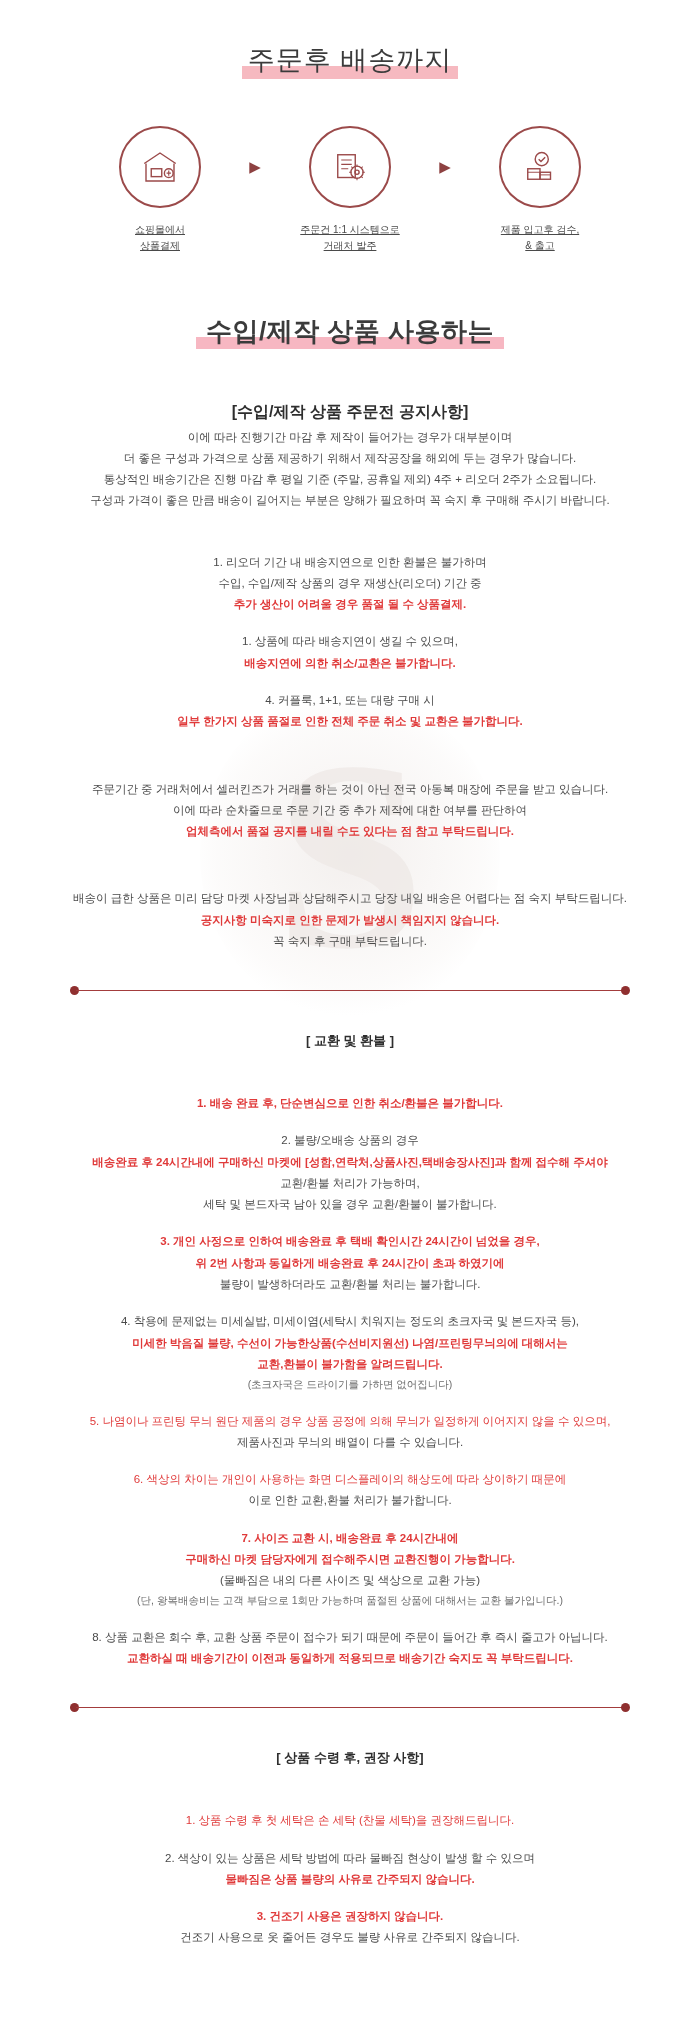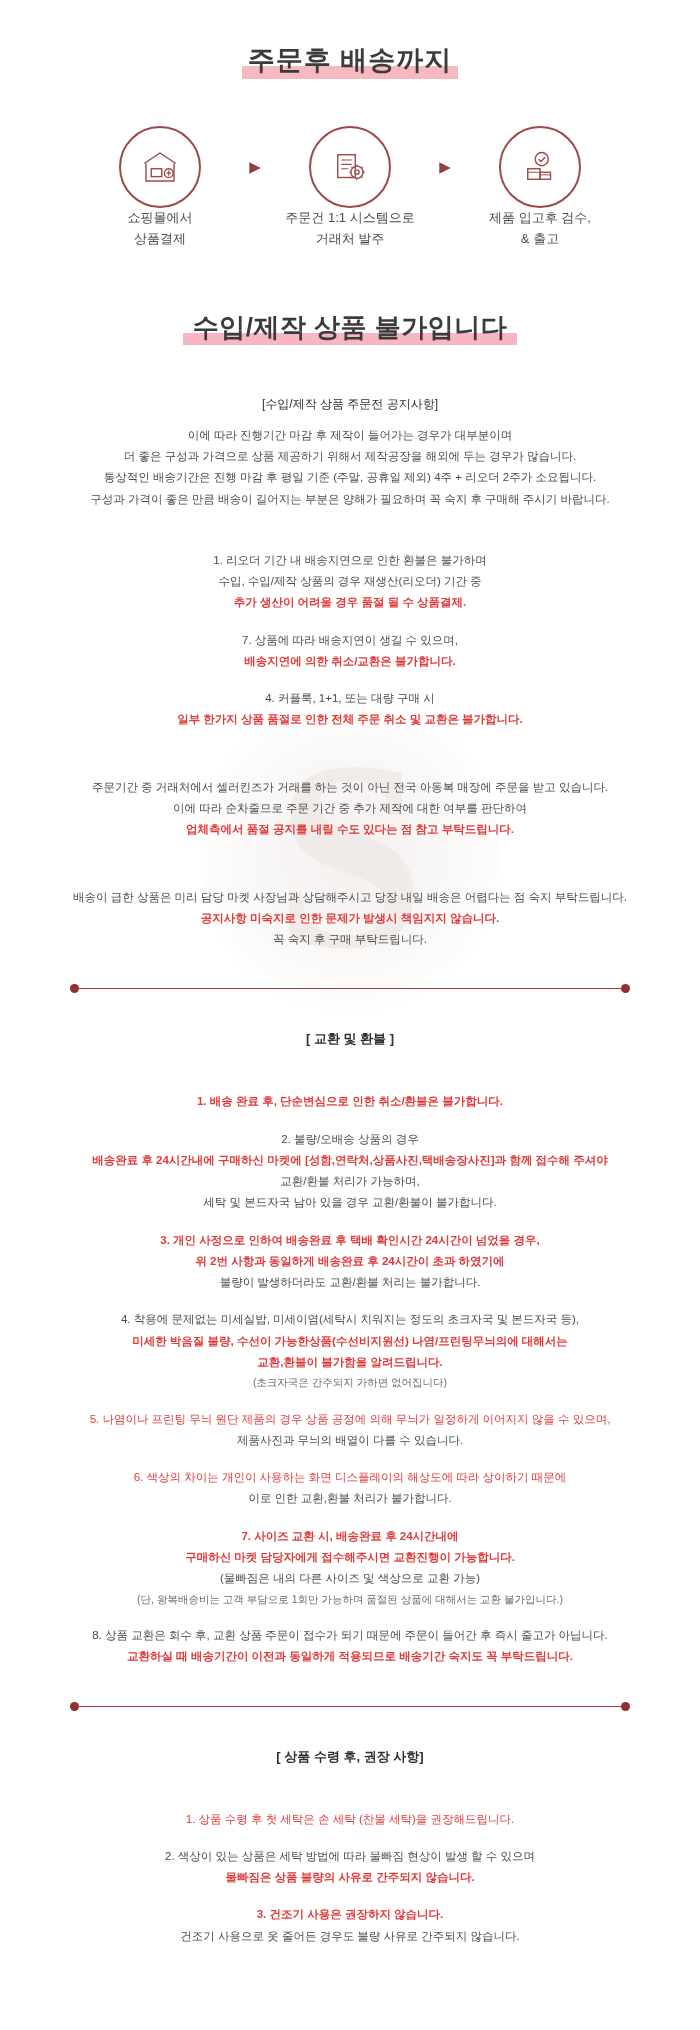--- a/index.html
+++ b/index.html
@@ -54,21 +54,21 @@
 
   
   .top-title-wrap {
     padding-top: 42px;
     text-align: center;
   }
   .top-title {
     display: inline-block;
     position: relative;
     font-size: 27px;
-    font-weight: bold;
+    font-weight: normal;
     color: #3b3b3b;
     letter-spacing: 1px;
     padding: 0 6px 2px 6px;
   }
   .top-title .hl {
     position: absolute;
     left: 0;
     right: 0;
     bottom: 1px;
     height: 13px;
@@ -93,23 +93,25 @@
     margin: 0 auto;
     border: 2px solid #9b4a4a;
     border-radius: 50%;
     display: flex;
     align-items: center;
     justify-content: center;
     background: #ffffff;
   }
   .step-circle svg { display:block; }
   .step-label {
-    font-size: 13px;
+    margin-top: 14px;
+    font-size: 10px;
     line-height: 1.6;
     color: #4a4a4a;
+    text-decoration: underline;
   }
   .step-arrow {
     width: 40px;
     padding-top: 32px;
     text-align: center;
     color: #8d4141;
     font-size: 15px;
   }
 
   
@@ -139,24 +141,23 @@
   
   .block {
     text-align: center;
     font-size: 11.5px;
     line-height: 1.85;
     color: #4a4a4a;
   }
   .block.mt-big { margin-top: 46px; }
   .block.mt-mid { margin-top: 40px; }
   .b-head {
-    font-weight: normal;
+    font-weight: bold;
     color: #2e2e2e;
-    font-size: 12px;
-    margin-bottom: 10px;
+    font-size: 16px;
   }
   .red { color: #e03a3a; }
   .red-b { color: #e03a3a; font-weight: bold; }
   .gray { color: #6d6d6d; }
   .small { font-size: 10.5px; }
 
   
   .divider {
     margin: 34px auto;
     width: 560px;
@@ -272,42 +273,42 @@
           <span style="white-space: pre-line;">제품 입고후 검수,
 &amp; 출고</span>
         </div>
       </div>
 
     </div>
 
     <div class="section-title-wrap">
       <div class="section-title">
         <span class="hl"></span>
-        <span>수입/제작 상품 불가입니다</span>
+        <span>수입/제작 상품 사용하는</span>
       </div>
     </div>
 
     <div class="block mt-big">
       <div class="b-head">[수입/제작 상품 주문전 공지사항]</div>
       <div>
         <div>이에 따라 진행기간 마감 후 제작이 들어가는 경우가 대부분이며</div>
         <div>더 좋은 구성과 가격으로 상품 제공하기 위해서 제작공장을 해외에 두는 경우가 많습니다.</div>
         <div>통상적인 배송기간은 진행 마감 후 평일 기준 (주말, 공휴일 제외) 4주 + 리오더 2주가 소요됩니다.</div>
         <div>구성과 가격이 좋은 만큼 배송이 길어지는 부분은 양해가 필요하며 꼭 숙지 후 구매해 주시기 바랍니다.</div>
       </div>
     </div>
 
     <div class="block mt-mid">
       <div class="item">
         <div>1. 리오더 기간 내 배송지연으로 인한 환불은 불가하며</div>
         <div>수입, 수입/제작 상품의 경우 재생산(리오더) 기간 중</div>
         <div class="red-b">추가 생산이 어려울 경우 품절 될 수 상품결제.</div>
       </div>
       <div class="item">
-        <div>7. 상품에 따라 배송지연이 생길 수 있으며,</div>
+        <div>1. 상품에 따라 배송지연이 생길 수 있으며,</div>
         <div class="red-b">배송지연에 의한 취소/교환은 불가합니다.</div>
       </div>
       <div class="item">
         <div>4. 커플룩, 1+1, 또는 대량 구매 시</div>
         <div class="red-b">일부 한가지 상품 품절로 인한 전체 주문 취소 및 교환은 불가합니다.</div>
       </div>
     </div>
 
     <div class="block mt-big">
       <div>주문기간 중 거래처에서 셀러킨즈가 거래를 하는 것이 아닌 전국 아동복 매장에 주문을 받고 있습니다.</div>
@@ -347,21 +348,21 @@
       <div class="item">
         <div class="red-b">3. 개인 사정으로 인하여 배송완료 후 택배 확인시간 24시간이 넘었을 경우,</div>
         <div class="red-b">위 2번 사항과 동일하게 배송완료 후 24시간이 초과 하였기에</div>
         <div>불량이 발생하더라도 교환/환불 처리는 불가합니다.</div>
       </div>
 
       <div class="item">
         <div>4. 착용에 문제없는 미세실밥, 미세이염(세탁시 치워지는 정도의 초크자국 및 본드자국 등),</div>
         <div class="red-b">미세한 박음질 불량, 수선이 가능한상품(수선비지원선) 나염/프린팅무늬의에 대해서는</div>
         <div class="red-b">교환,환불이 불가함을 알려드립니다.</div>
-        <div class="small gray">(초크자국은 간주되지 가하면 없어집니다)</div>
+        <div class="small gray">(초크자국은 드라이기를 가하면 없어집니다)</div>
       </div>
 
       <div class="item">
         <div class="red">5. 나염이나 프린팅 무늬 원단 제품의 경우 상품 공정에 의해 무늬가 일정하게 이어지지 않을 수 있으며,</div>
         <div>제품사진과 무늬의 배열이 다를 수 있습니다.</div>
       </div>
 
       <div class="item">
         <div class="red">6. 색상의 차이는 개인이 사용하는 화면 디스플레이의 해상도에 따라 상이하기 때문에</div>
         <div>이로 인한 교환,환불 처리가 불가합니다.</div>

